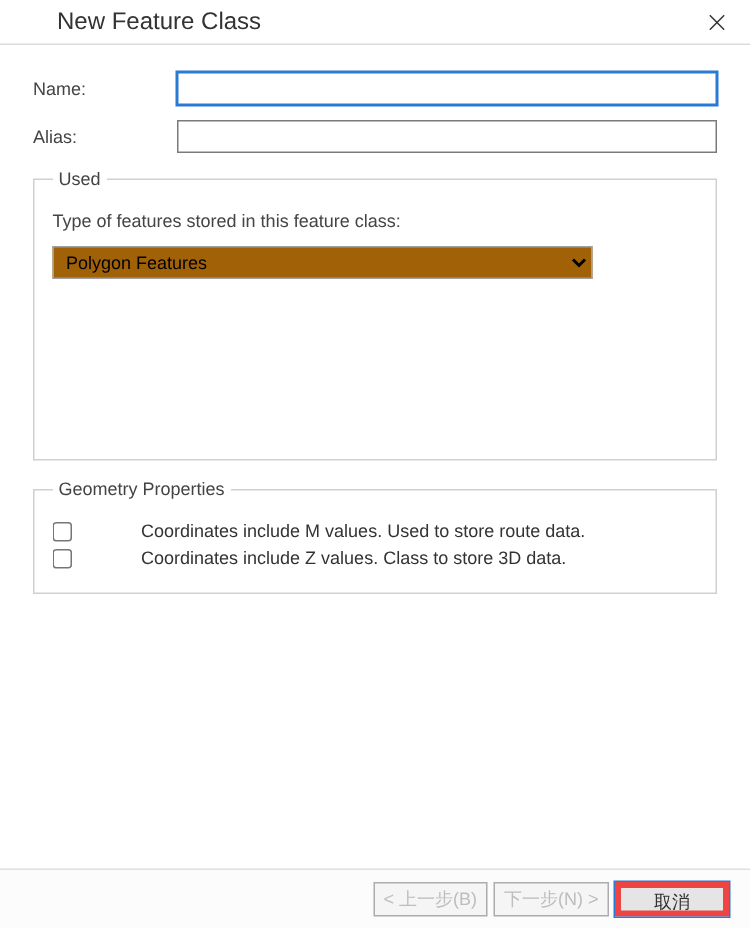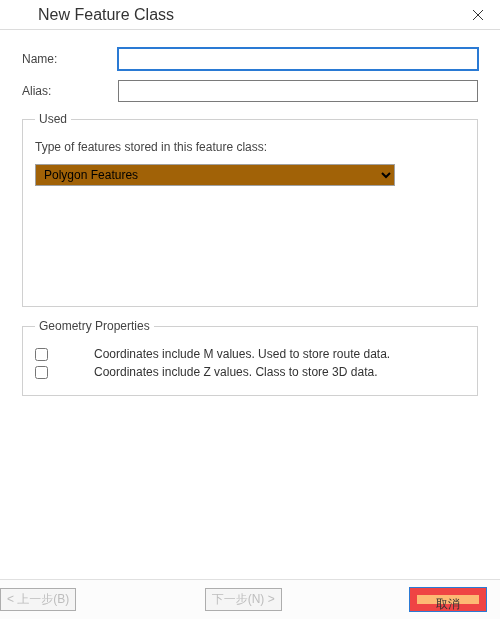--- a/index.html
+++ b/index.html
@@ -106,43 +106,43 @@
   }
   .button-bar {
     position: absolute;
     bottom: 0;
     left: 0;
     right: 0;
     height: 40px;
     border-top: 1px solid #e0e0e0;
     display: flex;
     align-items: center;
-    justify-content: space-between;
+    justify-content: flex-end;
     padding-right: 14px;
-    gap: 16px;
+    gap: 4px;
     background: #fcfcfc;
   }
   .button-bar button {
     min-width: 76px;
     height: 23px;
     font-size: 12px;
     border: 1px solid #adadad;
     background: #f3f3f3;
     color: #666;
     cursor: default;
   }
   .button-bar button.disabled {
     color: #bdbdbd;
     background: #f5f5f5;
   }
   .button-bar button.primary {
-    border: 7px solid #ef4444;
+    border: 4px solid #ef4444;
     outline: 1px solid #2a7ad4;
     color: #333;
-    background: #fdba74;
+    background: #e5e5e5;
   }
 </style>
 </head>
 <body>
 
 <div class="titlebar">
   <span class="title">New Feature Class</span>
   <div class="close">
     <svg viewBox="0 0 10 10">
       <line x1="0" y1="0" x2="10" y2="10" stroke="#333" stroke-width="1"></line>

